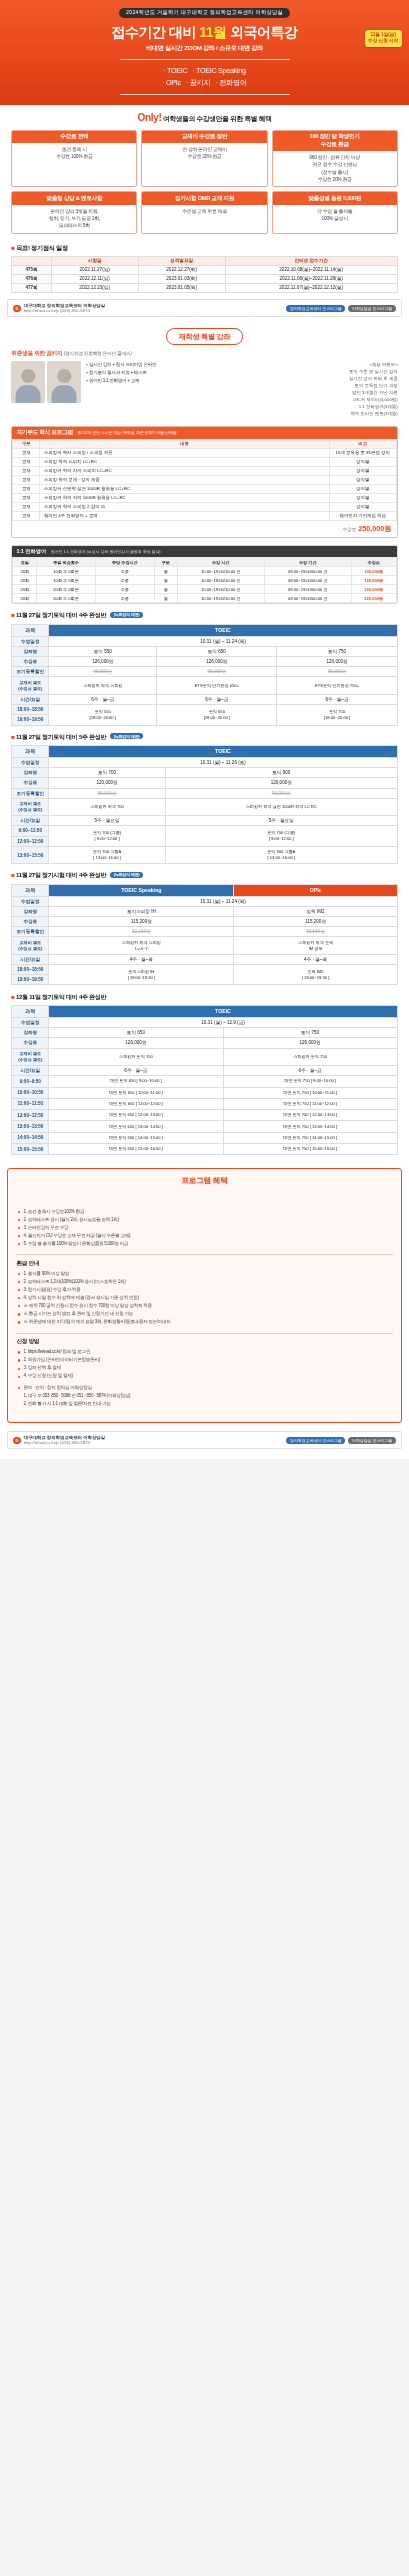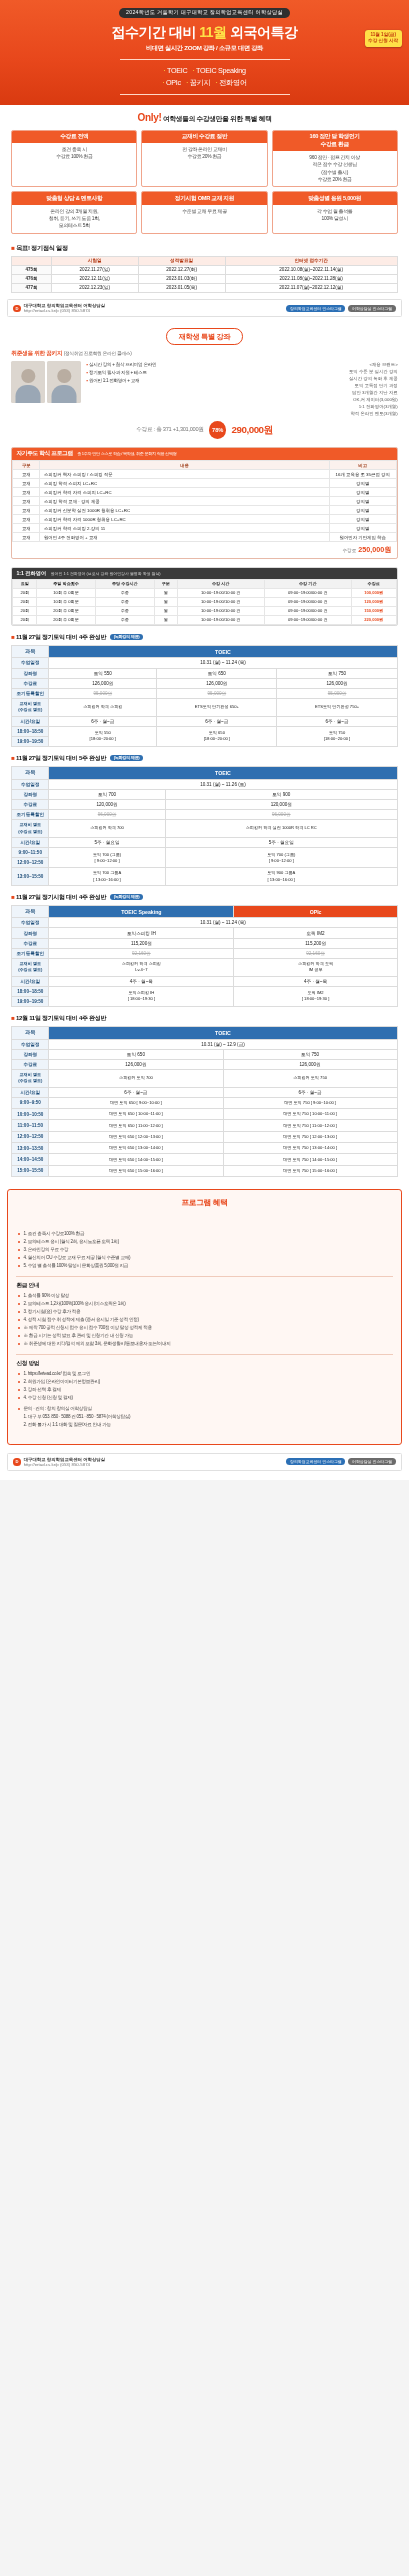--- a/index.html
+++ b/index.html
@@ -307,25 +307,20 @@
       </div>
       <div class="promo-right" style="white-space:pre-line">&lt;채용 브랜드&gt;
 토익 수준 분 실시간 강의
 실시간 강의 녹화 후 제공
 토익 고득점 단기 과정
 답안 3개월간 지난 자료
  OK,커 제이터(3,000원)
 1:1 전화영어(3개월)
 학적 온라인 멘토(3개월)</div>
     </div>
-    <div class="price-line">
-      <div class="price-strike">수강료 : 총 371 +1,301,000원</div>
-      <div class="disc-circle">78%</div>
-      <div class="price-final">290,000원</div>
-    </div>
   </div>
 
   <div class="self">
     <div class="self-head">
       <span>자기주도 학식 프로그램</span>
       <span style="font-weight:normal;font-size:4.1px;margin-left:3.1px">총 1주차 반단 스스로 학습 / 복학생, 취준 문화지 적용 선택형</span>
     </div>
     <table class="mini">
       <thead>
         <tr>

